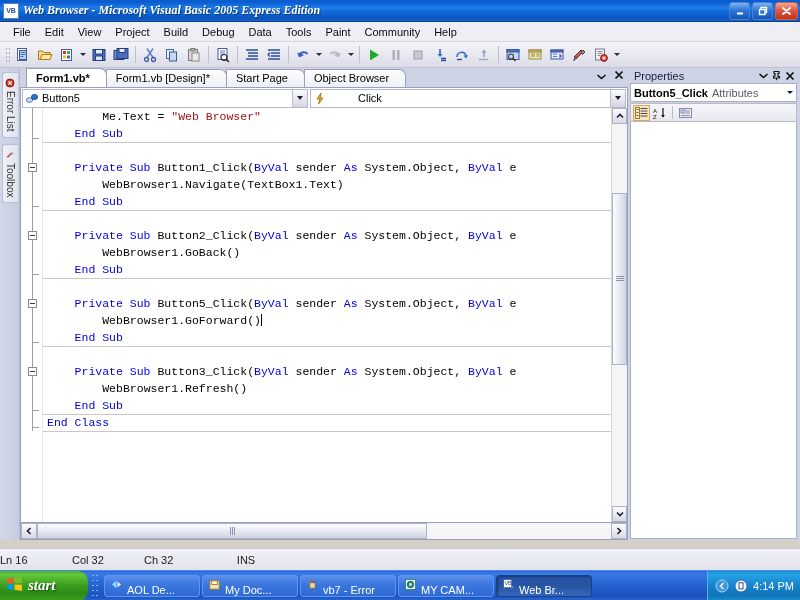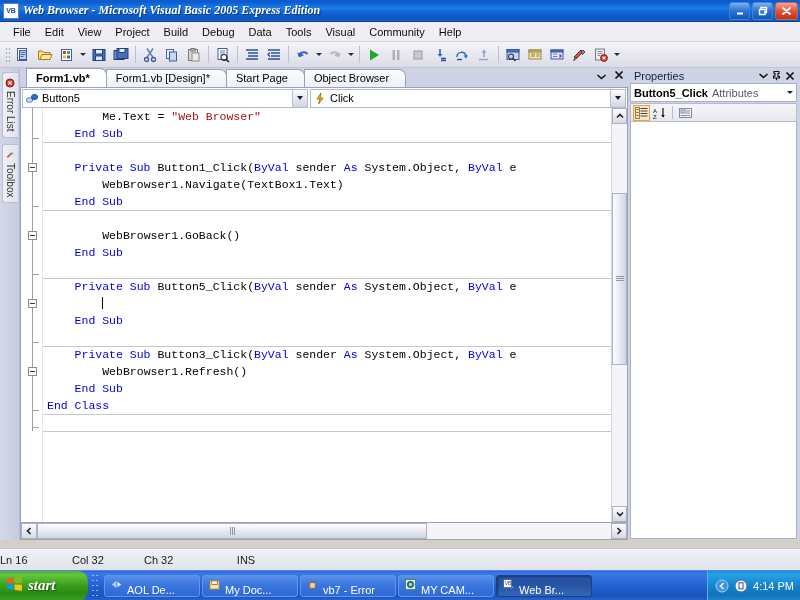--- a/index.html
+++ b/index.html
@@ -75,21 +75,21 @@
     border-radius:0 7px 0 0; margin-right:-1px; display:flex; align-items:center; line-height:13px;
   }
   .doctab.active { font-weight:bold; background:#fff; position:relative; z-index:3; height:19px; }
   .tabstrip-right { position:absolute; right:4px; top:2px; display:flex; align-items:center; gap:7px; }
   .tsr { font-size:11px; color:#111; line-height:10px; }
   
   .comborow { height:21px; background:#fff; display:flex; align-items:center;
               border-left:1px solid #9aa2bb; border-right:1px solid #9aa2bb; border-top:1px solid #9aa2bb;}
   .combo { height:19px; display:flex; align-items:center; border:1px solid #b3b9cc; background:#fff; margin:1px; }
   .combo.left { flex: 0 0 286px; }
-  .combo.right { flex:1; }
+  .combo.right { flex:1;gap:28px; }
   .combo .cb-icon { width:18px;height:17px; display:flex; align-items:center; justify-content:center; flex:none;}
   .combo .cb-text { flex:1; font-size:11px; padding-left:1px; color:#000; white-space:nowrap; overflow:hidden; }
   .combo .cb-btn { width:15px;height:17px; flex:none;
      background:linear-gradient(180deg,#fbfbfd,#e4e6ef 55%,#d2d5e3); border-left:1px solid #b9bed0;
      display:flex;align-items:center;justify-content:center;}
   .combo .cb-btn:after{content:"";border-left:3.5px solid transparent;border-right:3.5px solid transparent;border-top:4px solid #1c1c3a;}
   
   .codepane { flex:1; background:#fff; position:relative; display:flex; min-height:0;
               border:1px solid #9aa2bb; border-top:none; }
   .outline-margin { width:22px; background:#fff; position:relative; flex:none; border-right:1px solid #e6e6e6;}
@@ -206,21 +206,21 @@
 
   <div class="menubar">
     <div class="menu-item">File</div>
     <div class="menu-item">Edit</div>
     <div class="menu-item">View</div>
     <div class="menu-item">Project</div>
     <div class="menu-item">Build</div>
     <div class="menu-item">Debug</div>
     <div class="menu-item">Data</div>
     <div class="menu-item">Tools</div>
-    <div class="menu-item">Visual</div>
+    <div class="menu-item">Paint</div>
     <div class="menu-item">Community</div>
     <div class="menu-item">Help</div>
   </div>
 
   <div class="toolbar">
     <div class="grip"></div>
 
     <div class="tb">
       <svg width="16" height="16" viewBox="0 0 16 16">
         <rect x="2.5" y="1.5" width="9" height="12" fill="#fdfdff" stroke="#4a5d9e"></rect>
@@ -476,25 +476,26 @@
             <div class="ol-tick" style="top: 319px;"></div>
           </div>
         <div class="code-area" id="codearea">
             <div class="cline"><span style="white-space:pre">        </span><span class="id">Me.Text = </span><span class="str">"Web Browser"</span></div>
             <div class="cline"><span style="white-space:pre">    </span><span class="kw">End Sub</span></div>
             <div class="cline"><span style="white-space:pre"></span></div>
             <div class="cline"><span style="white-space:pre">    </span><span class="kw">Private Sub </span><span class="id">Button1_Click(</span><span class="kw">ByVal </span><span class="id">sender </span><span class="kw">As </span><span class="id">System.Object, </span><span class="kw">ByVal </span><span class="id">e</span></div>
             <div class="cline"><span style="white-space:pre">        </span><span class="id">WebBrowser1.Navigate(TextBox1.Text)</span></div>
             <div class="cline"><span style="white-space:pre">    </span><span class="kw">End Sub</span></div>
             <div class="cline"><span style="white-space:pre"></span></div>
+            <div class="cline"><span style="white-space:pre">    </span><span class="kw">Private Sub </span><span class="id">Button2_Click(</span><span class="kw">ByVal </span><span class="id">sender </span><span class="kw">As </span><span class="id">System.Object, </span><span class="kw">ByVal </span><span class="id">e</span></div>
             <div class="cline"><span style="white-space:pre">        </span><span class="id">WebBrowser1.GoBack()</span></div>
             <div class="cline"><span style="white-space:pre">    </span><span class="kw">End Sub</span></div>
             <div class="cline"><span style="white-space:pre"></span></div>
             <div class="cline"><span style="white-space:pre">    </span><span class="kw">Private Sub </span><span class="id">Button5_Click(</span><span class="kw">ByVal </span><span class="id">sender </span><span class="kw">As </span><span class="id">System.Object, </span><span class="kw">ByVal </span><span class="id">e</span></div>
-            <div class="cline"><span style="white-space:pre">        </span><span class="caret"></span></div>
+            <div class="cline"><span style="white-space:pre">        </span><span class="id">WebBrowser1.GoForward()</span><span class="caret"></span></div>
             <div class="cline"><span style="white-space:pre">    </span><span class="kw">End Sub</span></div>
             <div class="cline"><span style="white-space:pre"></span></div>
             <div class="cline"><span style="white-space:pre">    </span><span class="kw">Private Sub </span><span class="id">Button3_Click(</span><span class="kw">ByVal </span><span class="id">sender </span><span class="kw">As </span><span class="id">System.Object, </span><span class="kw">ByVal </span><span class="id">e</span></div>
             <div class="cline"><span style="white-space:pre">        </span><span class="id">WebBrowser1.Refresh()</span></div>
             <div class="cline"><span style="white-space:pre">    </span><span class="kw">End Sub</span></div>
             <div class="cline"><span style="white-space:pre"></span><span class="kw">End Class</span></div>
             <div class="sepline" style="top: 34px;"></div>
             <div class="sepline" style="top: 102px;"></div>
             <div class="sepline" style="top: 170px;"></div>
             <div class="sepline" style="top: 238px;"></div>

